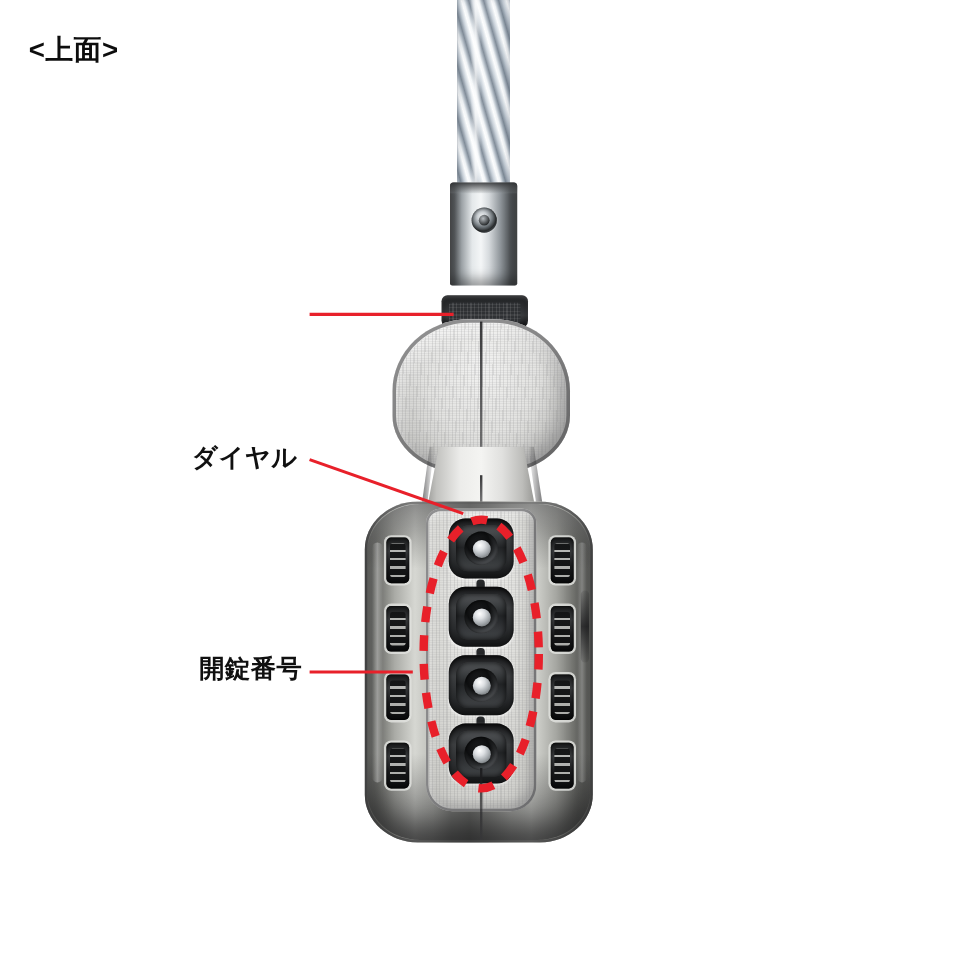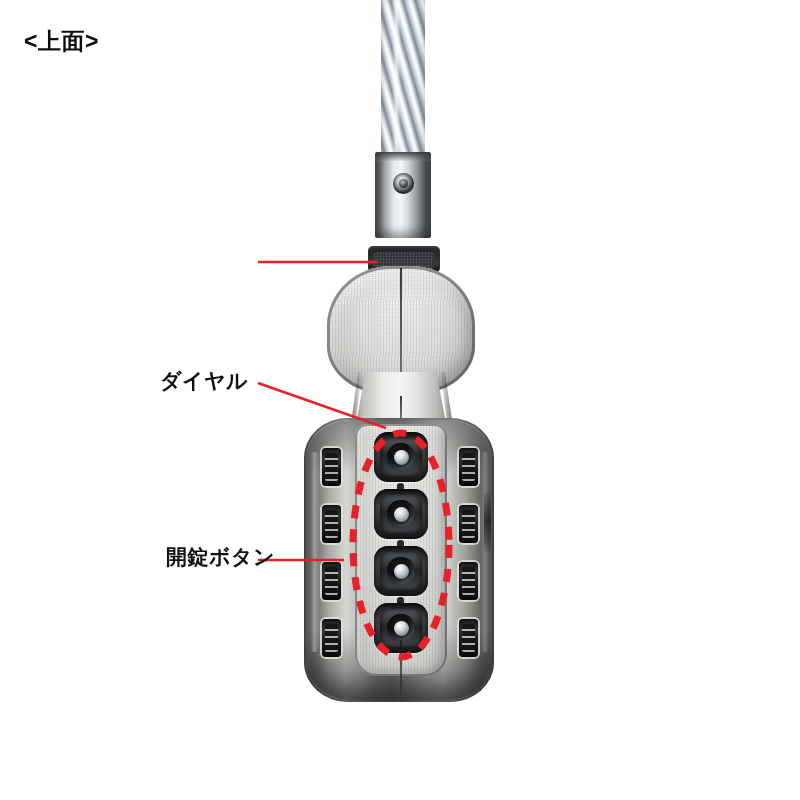--- a/index.html
+++ b/index.html
@@ -548,15 +548,15 @@
     <line x1="258" y1="383" x2="386" y2="428" stroke="#e8202a" stroke-width="2.6"></line>
 
     <line x1="258" y1="560" x2="344" y2="560" stroke="#e8202a" stroke-width="2.6"></line>
   </svg>
 
   <div class="view-caption">&lt;上面&gt;</div>
 
 
   <div class="callout-label" id="label-unlock-number">ダイヤル</div>
 
-  <div class="callout-label" id="label-dial">開錠ボタン</div>
+  <div class="callout-label" id="label-dial">開錠番号</div>
 
 </div>
 
 </body></html>

